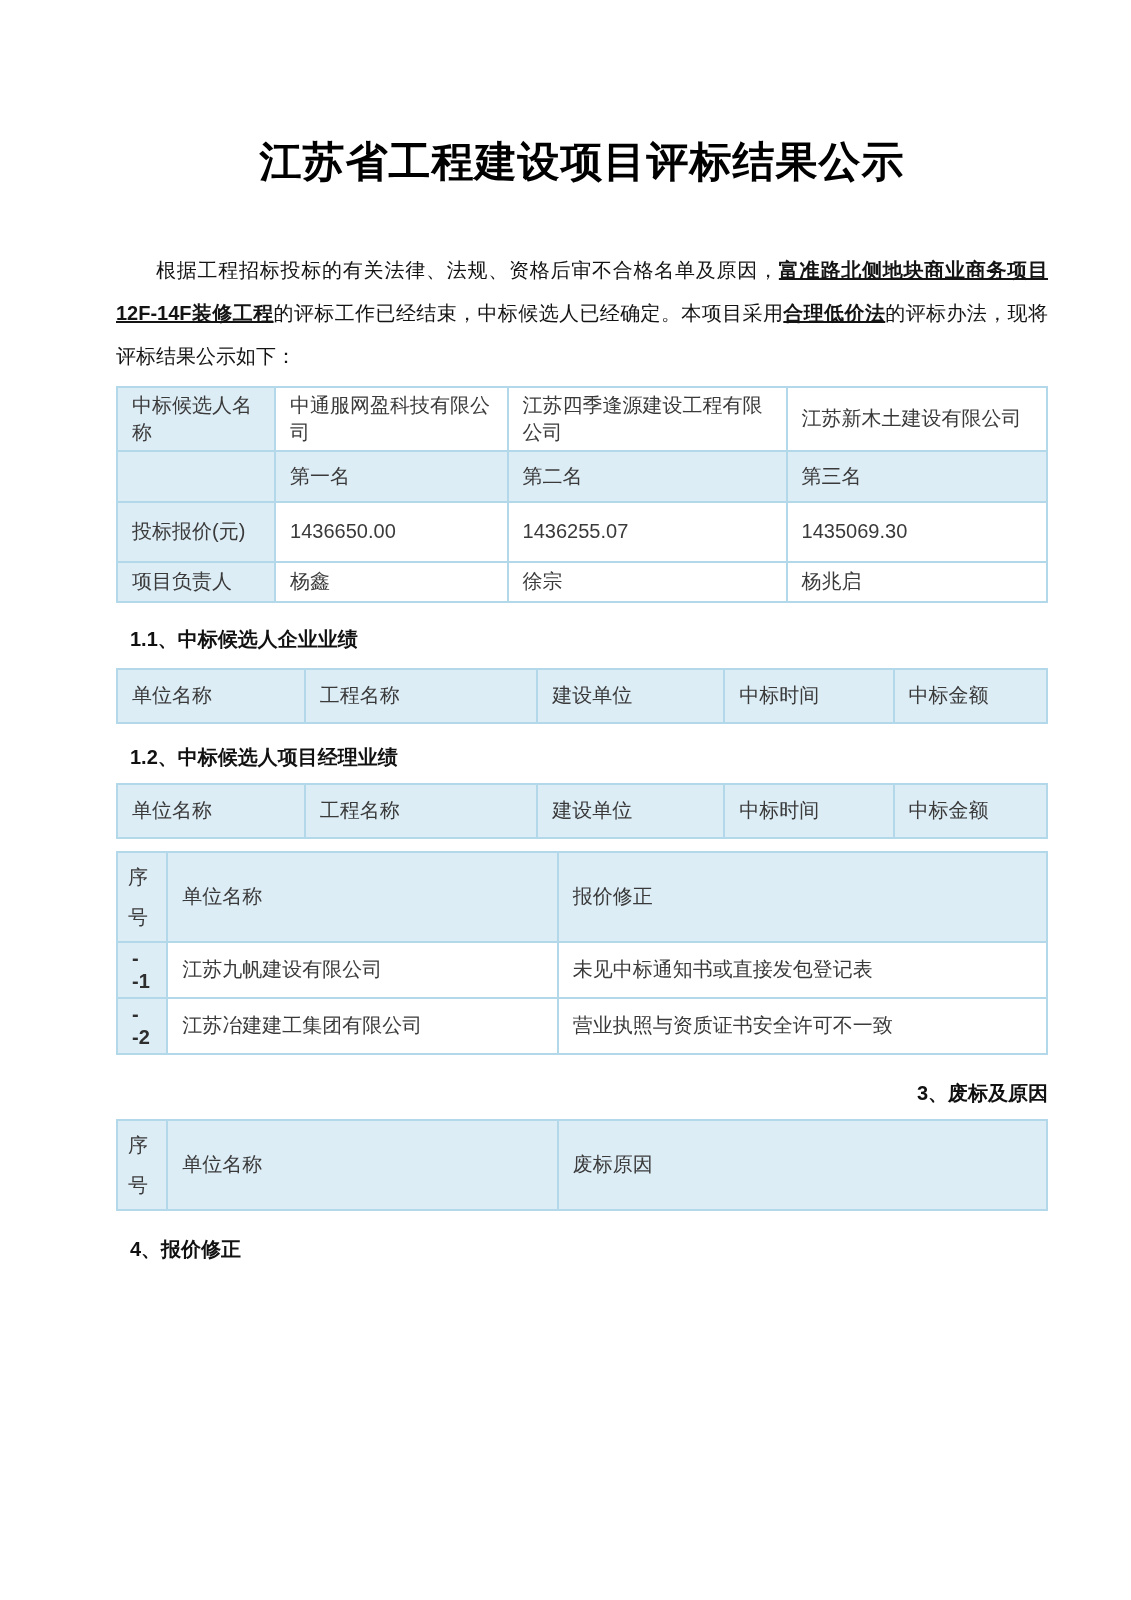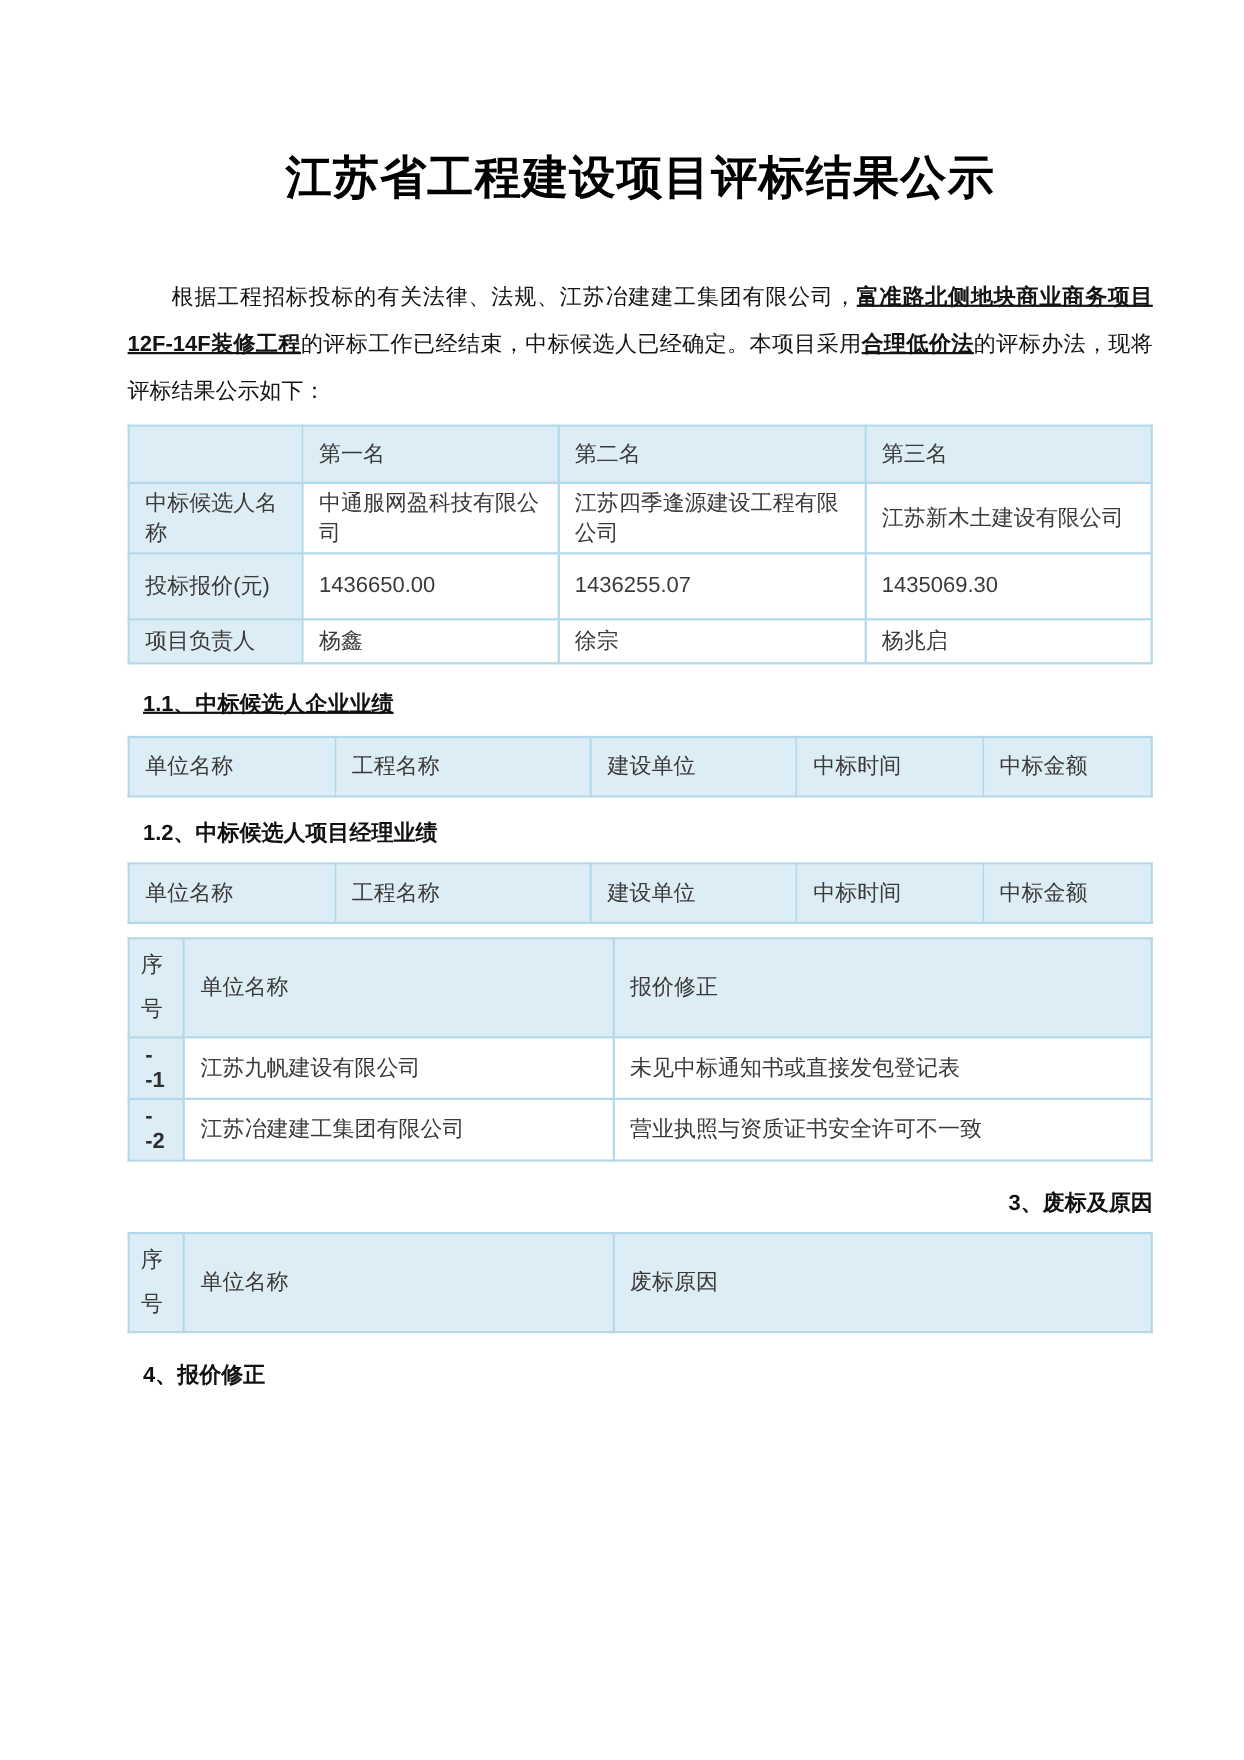--- a/index.html
+++ b/index.html
@@ -50,21 +50,21 @@
   }
 
   .sec-h {
     font-size: 20px;
     font-weight: 700;
     line-height: 1.2;
     color: #111;
     margin-left: 14px;
   }
   .sec-h.s1   { margin-top: 77px; }
-  .sec-h.s1-1 { margin-top: 24px; text-decoration: underline; }
+  .sec-h.s1-1 { margin-top: 24px; }
   .sec-h.s1-2 { margin-top: 21px; }
   .sec-h.s2   { margin-top: 24px; }
   .sec-h.s3   { margin-top: 26px; text-align: right; }
   .sec-h.s4   { margin-top: 26px; }
 
   table {
     width: 100%;
     border-collapse: collapse;
     table-layout: fixed;
   }
@@ -119,42 +119,42 @@
   }
 </style>
 </head>
 <body>
 
 <div class="page">
 
   <h1 class="title">江苏省工程建设项目评标结果公示</h1>
 
 
-  <p class="intro"><span>根据工程招标投标的有关法律、法规、江苏冶建建工集团有限公司，</span><span class="hl">富准路北侧地块商业商务项目 12F-14F装修工程</span><span>的评标工作已经结束，中标候选人已经确定。本项目采用</span><span class="hl">合理低价法</span><span>的评标办法，现将评标结果公示如下：</span></p>
+  <p class="intro"><span>根据工程招标投标的有关法律、法规、资格后审不合格名单及原因，</span><span class="hl">富准路北侧地块商业商务项目 12F-14F装修工程</span><span>的评标工作已经结束，中标候选人已经确定。本项目采用</span><span class="hl">合理低价法</span><span>的评标办法，现将评标结果公示如下：</span></p>
 
 
   <table class="t-main">
     <colgroup>
         <col class="c1">
         <col class="c2">
         <col class="c3">
         <col class="c4">
       </colgroup>
     <tbody>
         <tr>
+      <th>中标候选人名称</th>
+      <td>中通服网盈科技有限公司</td>
+      <td>江苏四季逢源建设工程有限公司</td>
+      <td>江苏新木土建设有限公司</td>
+    </tr>
+    <tr>
       <th></th>
       <th>第一名</th>
       <th>第二名</th>
       <th>第三名</th>
-    </tr>
-    <tr>
-      <th>中标候选人名称</th>
-      <td>中通服网盈科技有限公司</td>
-      <td>江苏四季逢源建设工程有限公司</td>
-      <td>江苏新木土建设有限公司</td>
     </tr>
     <tr>
       <th>投标报价(元)</th>
       <td>1436650.00</td>
       <td>1436255.07</td>
       <td>1435069.30</td>
     </tr>
     <tr>
       <th>项目负责人</th>
       <td>杨鑫</td>

